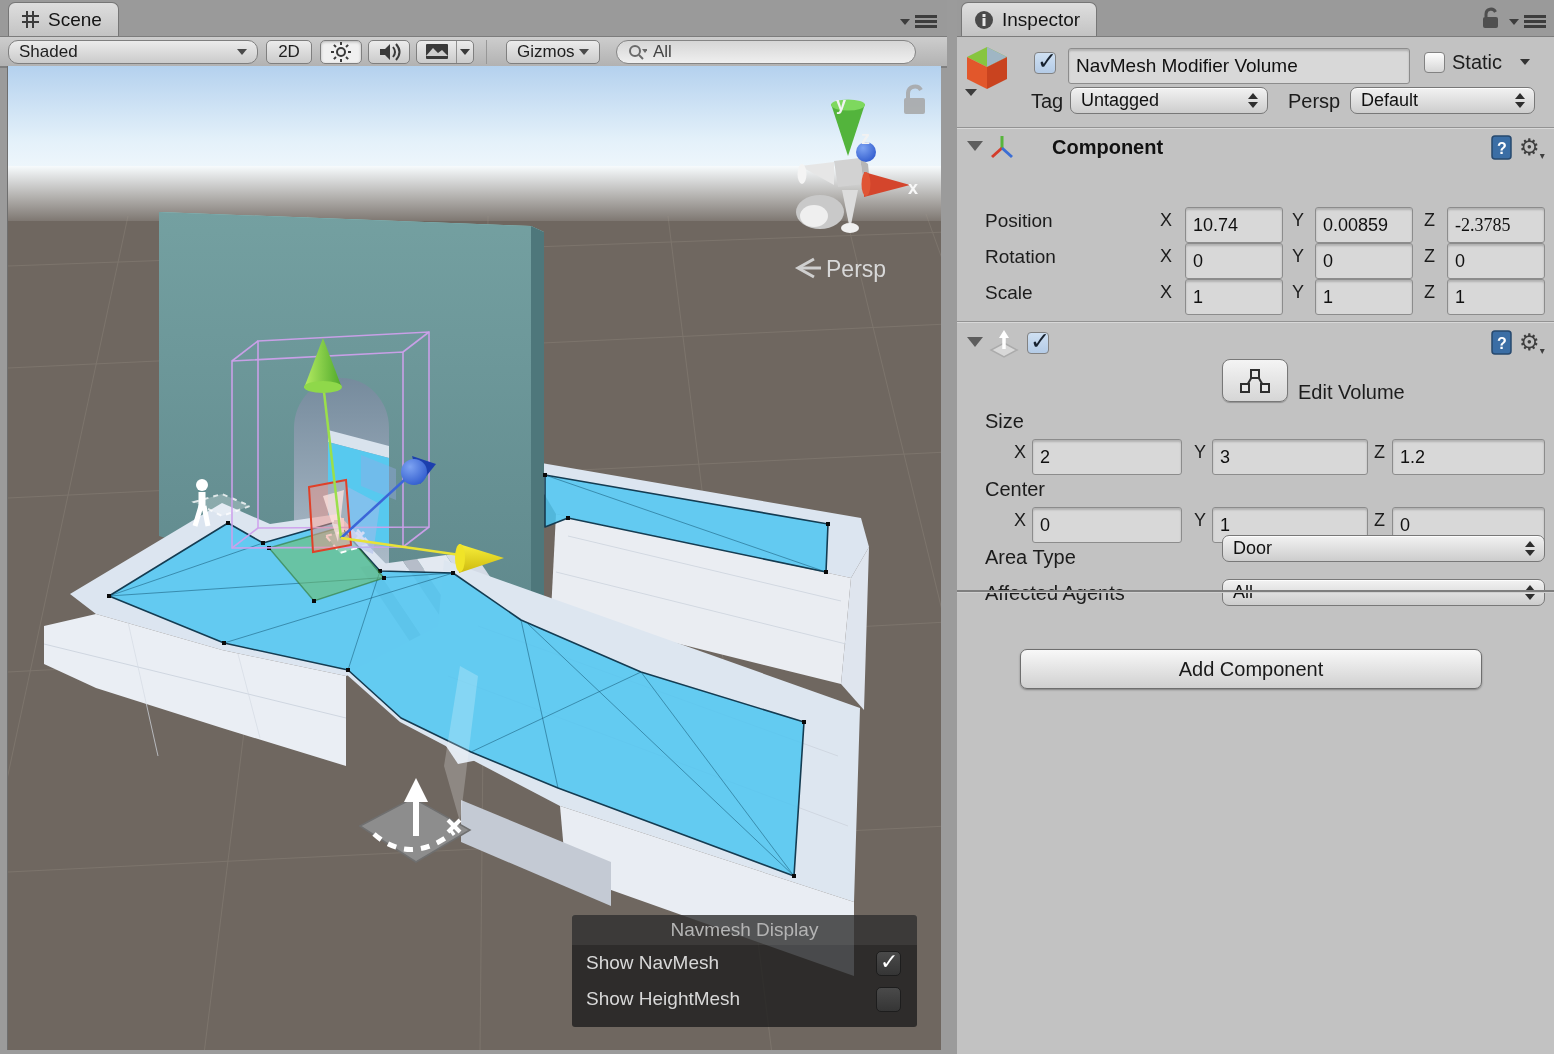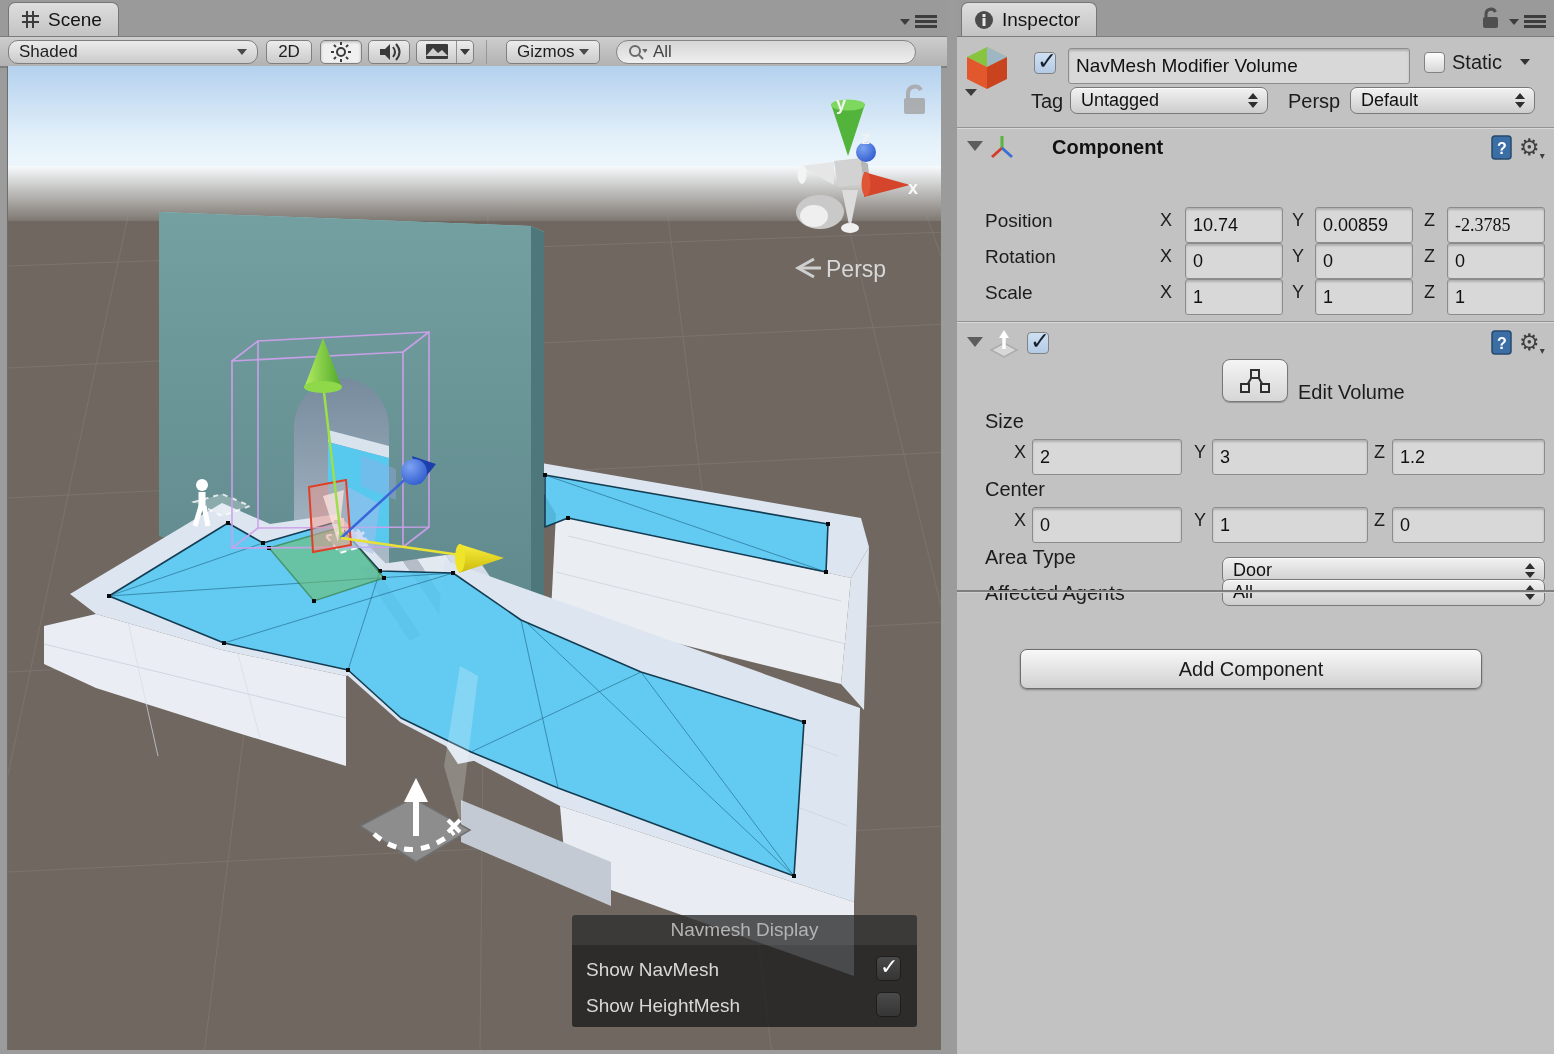--- a/index.html
+++ b/index.html
@@ -32,21 +32,21 @@
   #btn-effects .divider{width:1px;height:100%;background:#8f8f8f;}
   #gizmos-btn{width:94px;margin-left:14px;justify-content:space-between;padding:0 10px;}
   #search-pill{margin-left:16px;width:300px;height:24px;border:1px solid #858585;border-radius:13px;
     background:linear-gradient(#d6d6d6,#efefef);display:flex;align-items:center;padding:0 10px;box-sizing:border-box;gap:4px;}
   #search-pill input{border:none;background:transparent;outline:none;font-size:17px;color:#444;width:220px;font-family:inherit;}
   
   #viewport{position:absolute;left:7px;top:66px;width:933px;height:984px;background:#6f6760;overflow:hidden;border-left:1px solid #6e6e6e;}
   
   #nm-overlay{position:absolute;left:564px;top:849px;width:345px;height:112px;background:rgba(28,28,28,0.78);border-radius:3px;}
   #nm-overlay .nm-title{height:30px;line-height:30px;text-align:center;font-size:19px;color:#b4b4b4;background:rgba(140,140,140,0.15);}
-  .nm-row{display:flex;align-items:flex-end;height:36px;padding:0 16px 0 14px;}
+  .nm-row{display:flex;align-items:center;height:36px;padding:0 16px 0 14px;}
   .nm-row span{flex:1;font-size:19px;color:#d8d8d8;}
   .nm-check{width:25px;height:25px;border-radius:5px;border:1px solid #1d1d1d;background:linear-gradient(#4a4a4a,#353535);
     box-sizing:border-box;position:relative;}
   .nm-check.checked::after{content:"✓";position:absolute;left:3px;top:-3px;font-size:22px;font-weight:bold;color:#fff;}
   
   .ibody{position:absolute;left:0;top:36px;right:0;bottom:0;background:#c2c2c2;}
   .ilabel{position:absolute;font-size:19px;color:#1c1c1c;}
   .ibold{position:absolute;font-size:20px;font-weight:bold;color:#111;}
   .ifield{position:absolute;height:36px;background:#d8d8d8;border:1px solid #8c8c8c;border-radius:3px;
     box-shadow:inset 0 2px 2px rgba(0,0,0,.18);font-size:18px;color:#101010;line-height:26px;padding-left:7px;box-sizing:border-box;}
@@ -519,21 +519,21 @@
 
       <span class="ilabel" style="left:28px;top:441px;font-size:20px;">Center</span>
       <span class="axis" style="left:57px;top:473px;">X</span>
       <input class="ifield" style="left: 75px; top: 470px; width: 150px;" value="0">
       <span class="axis" style="left:237px;top:473px;">Y</span>
       <input class="ifield" style="left: 255px; top: 470px; width: 156px;" value="1">
       <span class="axis" style="left:417px;top:473px;">Z</span>
       <input class="ifield" style="left: 435px; top: 470px; width: 153px;" value="0">
 
       <span class="ilabel" style="left:28px;top:509px;font-size:20px;">Area Type</span>
-      <div class="dropdown" style="left:265px;top:520px;width:323px;">
+      <div class="dropdown" style="left:265px;top:498px;width:323px;">
         <span>Door</span><span class="ud"></span>
       </div>
 
       <span class="ilabel" style="left:28px;top:545px;font-size:20px;">Affected Agents</span>
       <div class="dropdown" style="left:265px;top:542px;width:323px;">
         <span>All</span><span class="ud"></span>
       </div>
 
       <div style="position:absolute;left:0;right:0;top:553px;height:2px;background:#7e7e7e;box-shadow:0 1px 0 #cfcfcf;"></div>
 

